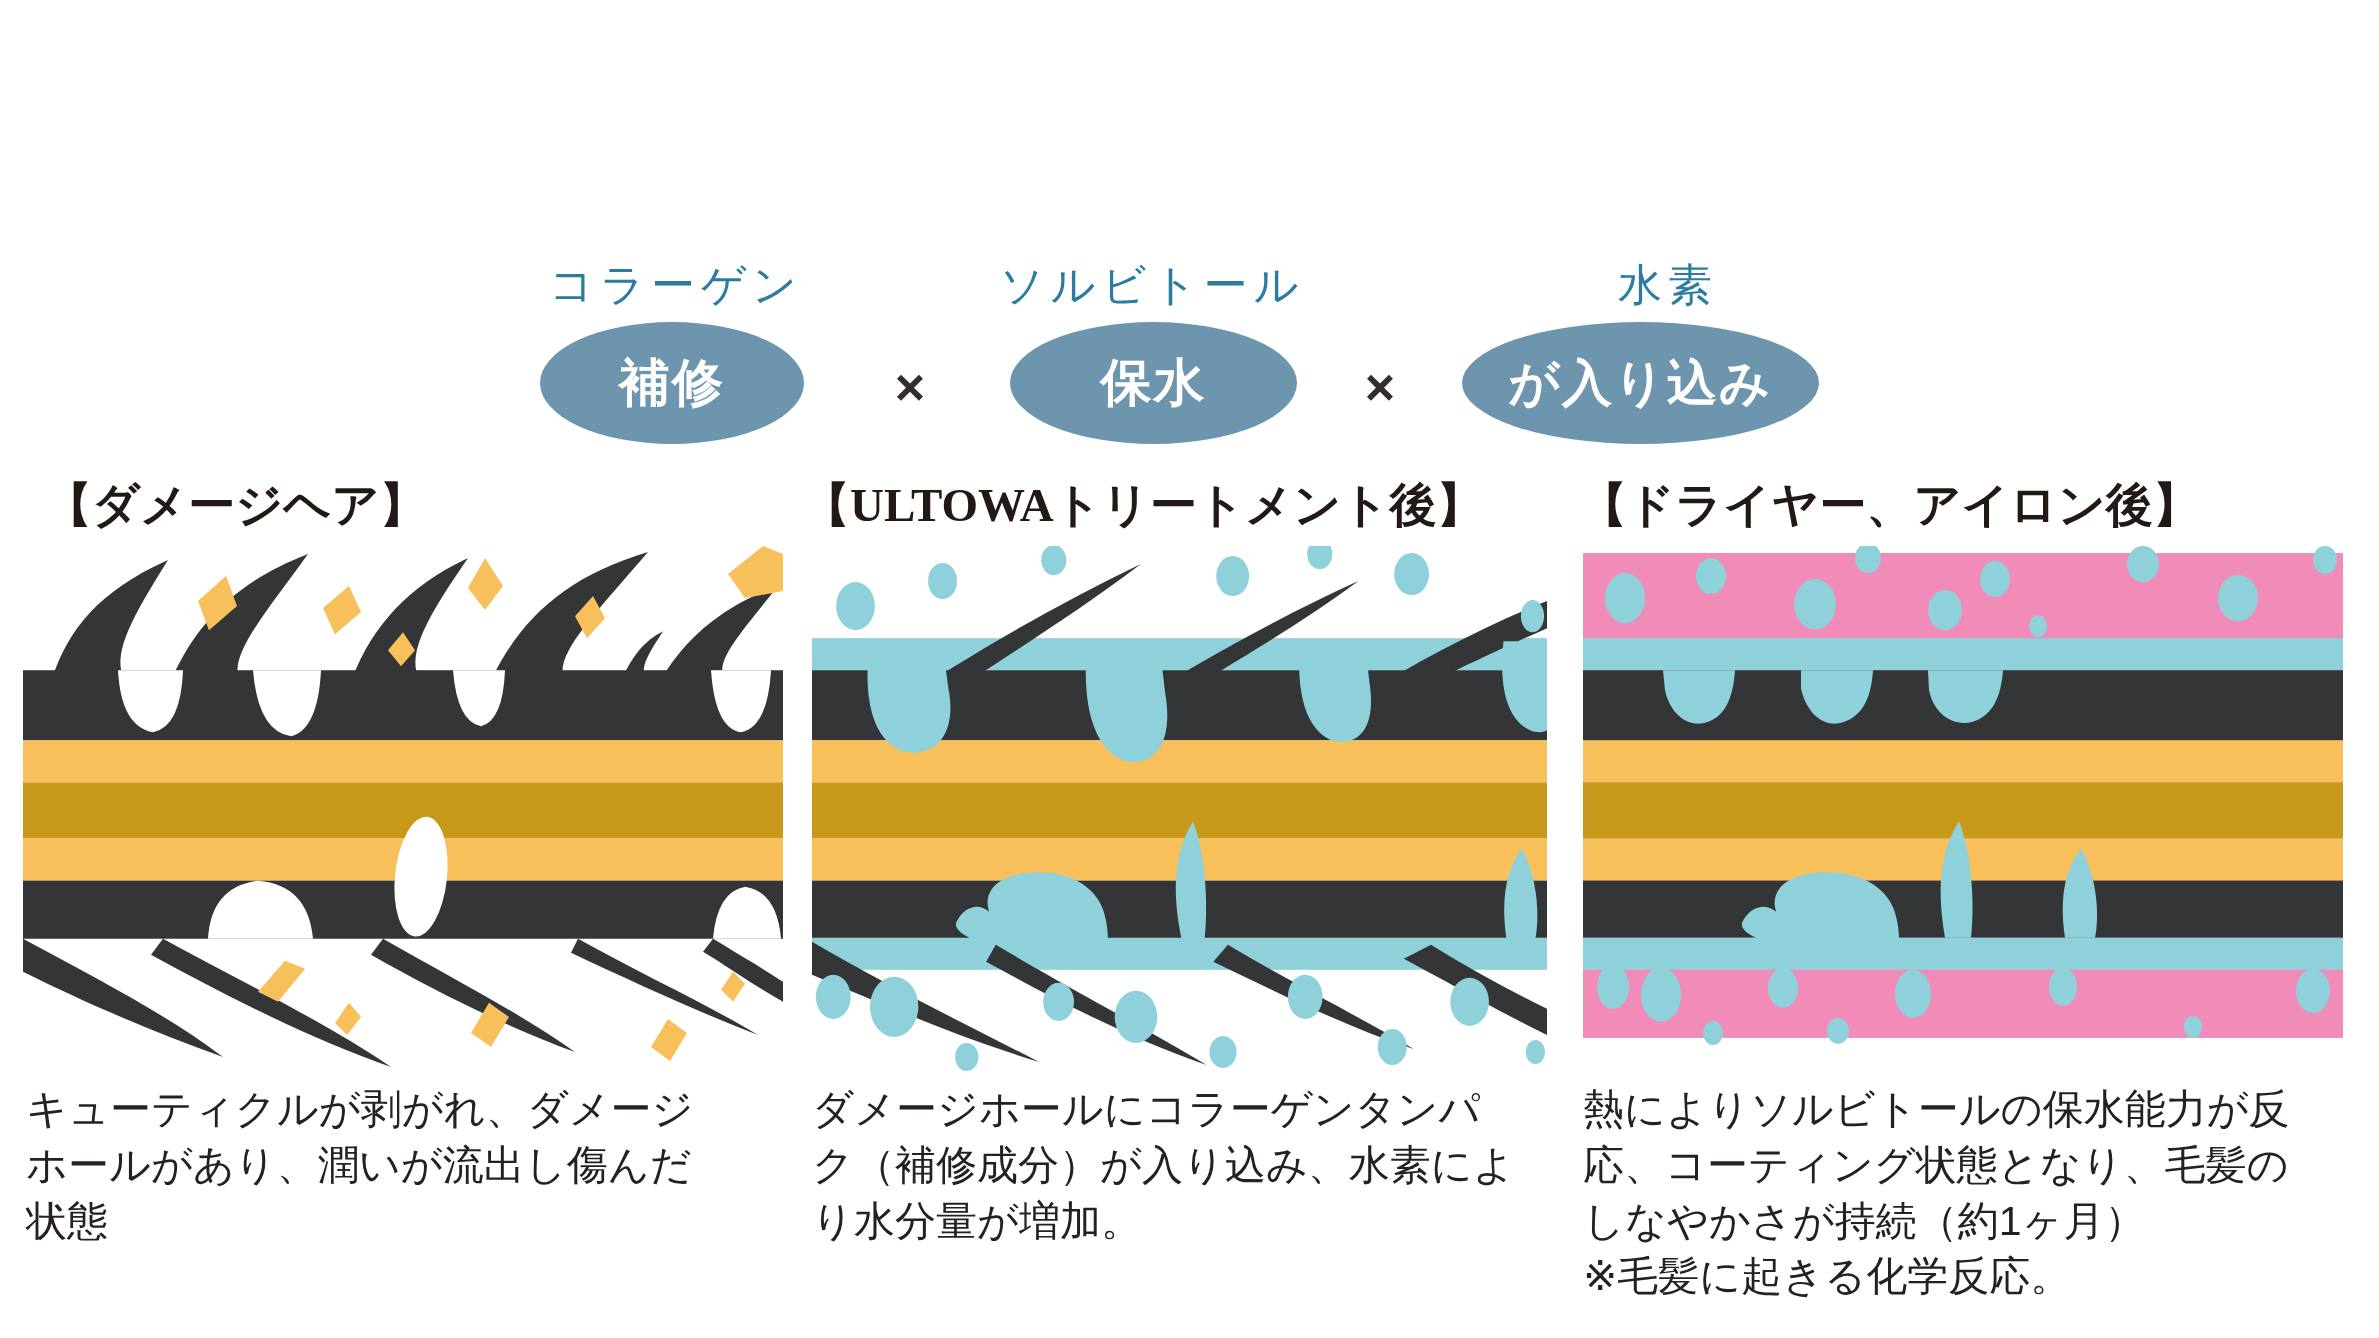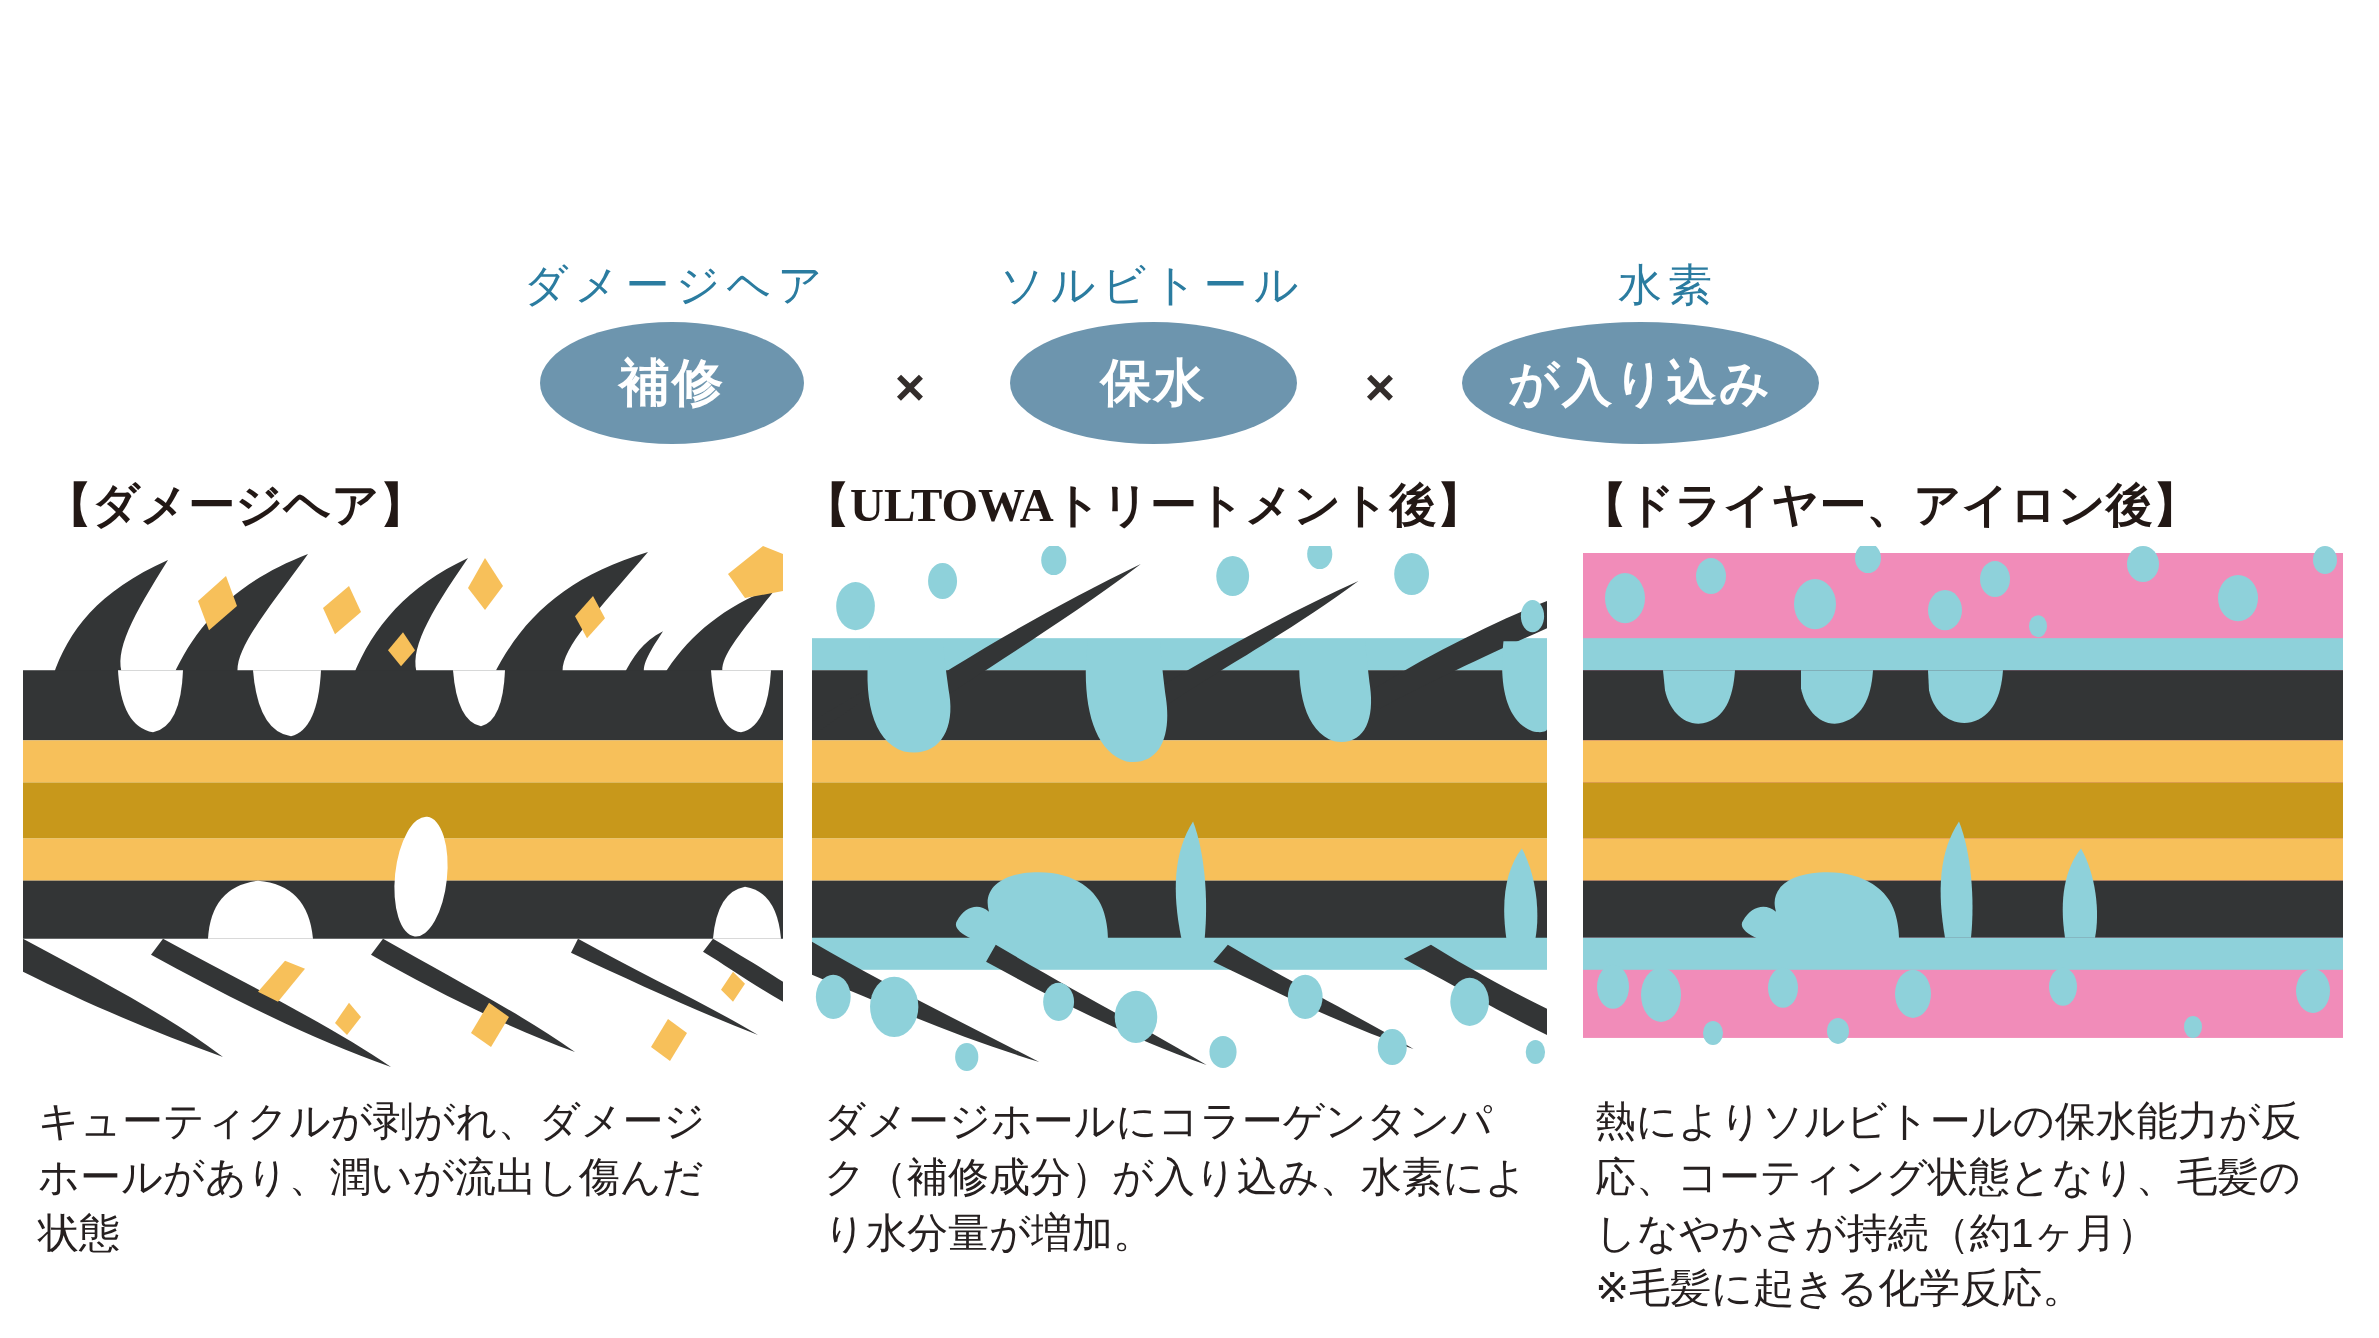--- a/index.html
+++ b/index.html
@@ -50,42 +50,42 @@
     position:absolute;top:474px;margin:0;
     font-family:"Liberation Serif","DejaVu Serif",serif;
     font-weight:bold;font-size:47px;letter-spacing:0px;
     color:var(--heading,#221815);white-space:nowrap;
   }
   
   .hair-panel{position:absolute;top:546px;height:531px;}
   .hair-panel svg{display:block;width:100%;height:100%;}
   
   .caption{
-    position:absolute;top:1082px;margin:12px;
+    position:absolute;top:1082px;margin:0;
     font-size:41px;line-height:1.36;
     color:var(--caption,#262020);
     letter-spacing:0px;
   }
   .caption .note{display:block;}
   
   .f-dark{fill:var(--charcoal,#333536);}
   .f-yel{fill:var(--yellow,#f7c05a);}
   .f-gold{fill:var(--gold,#c8981b);}
   .f-blue{fill:var(--blue,#8ed1da);}
   .f-pink{fill:var(--pink,#f18cb9);}
   .f-white{fill:#ffffff;}
 </style>
 </head>
 <body>
 
 <div class="page">
 
 
   <div>
-    <div class="ing-label" style="left:476px;">ダメージヘア</div>
+    <div class="ing-label" style="left:476px;">コラーゲン</div>
     <div class="ing-label" style="left:952px;">ソルビトール</div>
     <div class="ing-label" style="left:1468px;">水素</div>
 
     <div class="oval" style="left:540px;width:264px;">
       <span>補修</span>
     </div>
     <div class="x-mark" style="left:880px;">×</div>
     <div class="oval" style="left:1010px;width:287px;">
       <span>保水</span>
     </div>

